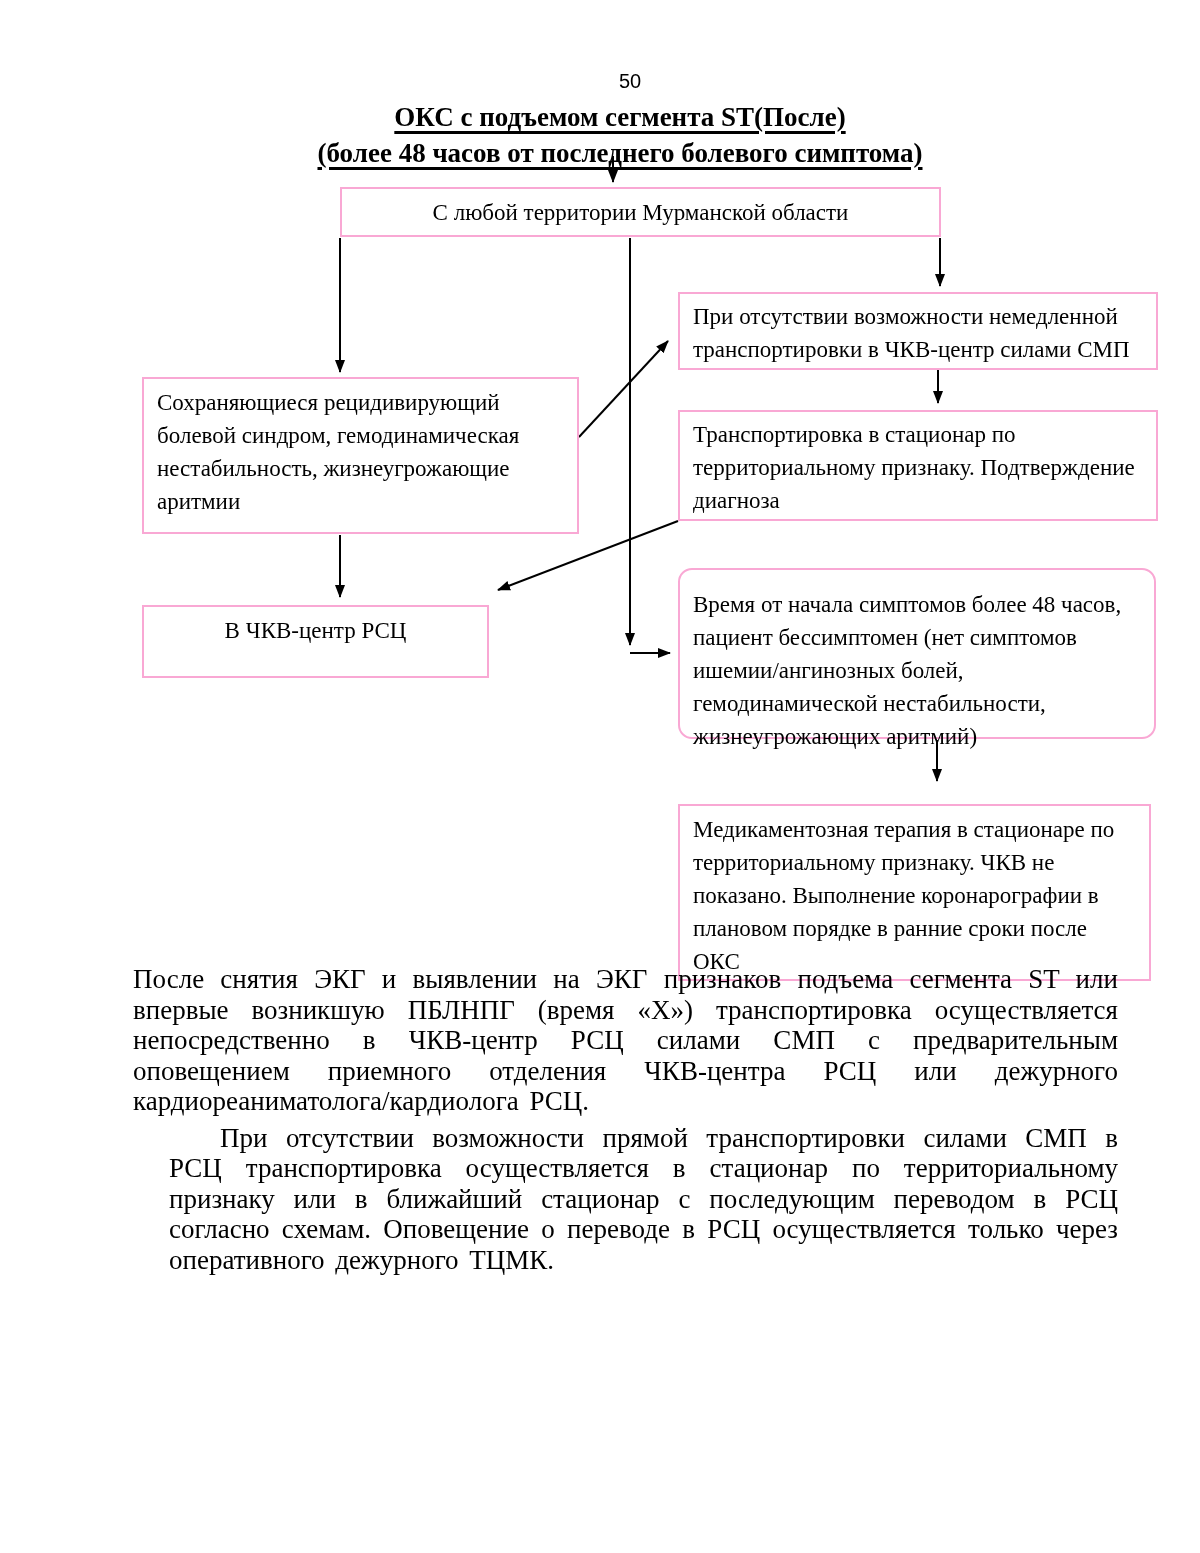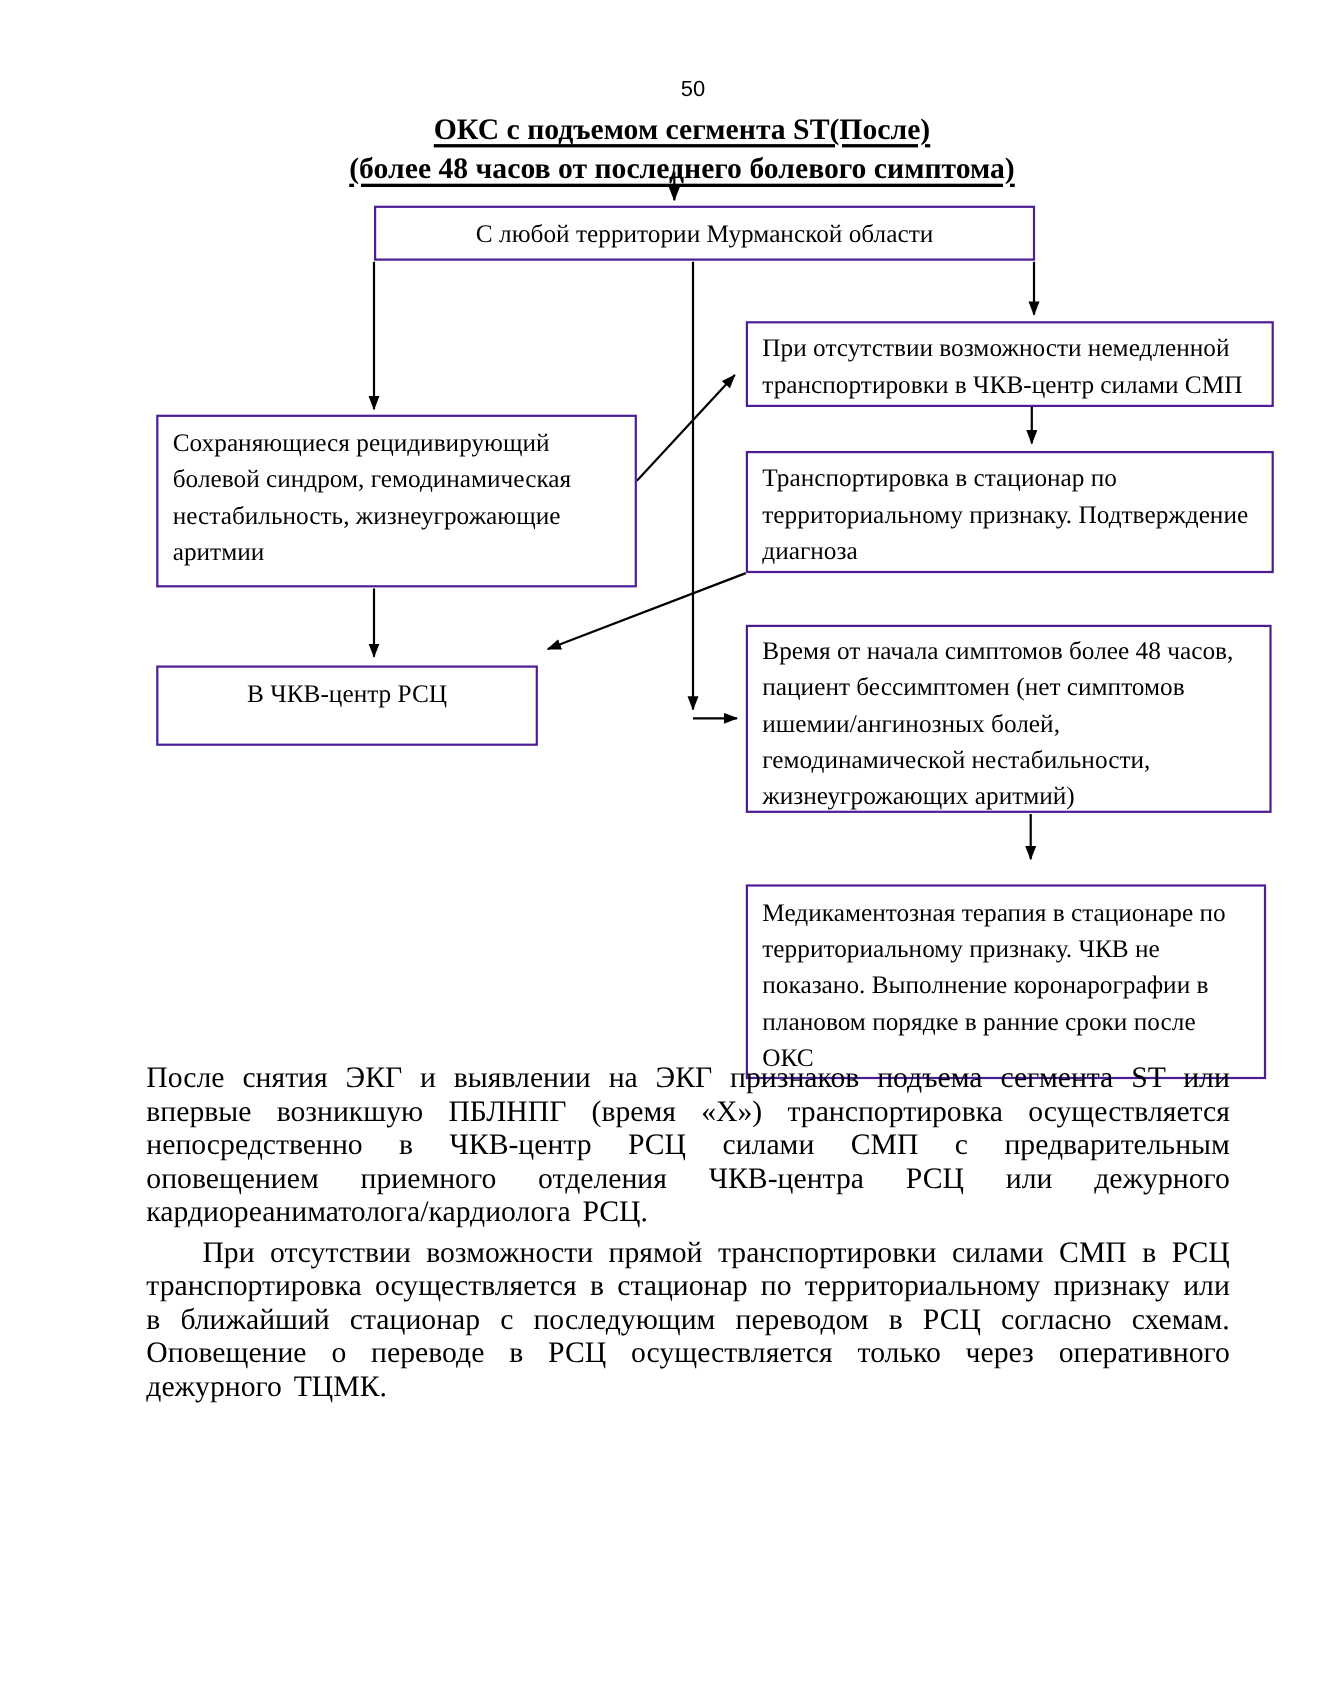--- a/index.html
+++ b/index.html
@@ -15,37 +15,37 @@
   .doc-title{
     position:absolute;top:99px;left:0;width:1200px;padding-left:40px;box-sizing:border-box;
     text-align:center;font-weight:bold;font-size:27px;line-height:36px;
   }
   .doc-title .u{
     text-decoration:underline;
     text-decoration-thickness:2.5px;
     text-underline-offset:5px;
   }
   .fbox{
-    position:absolute;border:2px solid #4c1d95;background:#fff;box-sizing:border-box;
+    position:absolute;border:2px solid #f9a8d4;background:#fff;box-sizing:border-box;
     font-size:23px;line-height:33px;padding:6px 13px;white-space:pre-line;
   }
   #b-top{left:340px;top:187px;width:601px;height:50px;display:flex;align-items:center;justify-content:center;padding:0;white-space:normal;}
   #b-right1{left:678px;top:292px;width:480px;height:78px;}
   #b-left{left:142px;top:377px;width:437px;height:157px;padding-top:7px;}
   #b-right2{left:678px;top:410px;width:480px;height:111px;}
   #b-chkv{left:142px;top:605px;width:347px;height:73px;text-align:center;padding-top:7px;}
-  #b-time{left:678px;top:568px;width:478px;height:171px;padding-top:5px;}
+  #b-time{left:678px;top:568px;width:478px;height:171px;padding-top:18px;border-radius:14px;}
   #b-med{left:678px;top:787px;width:473px;height:177px;padding-top:7px;margin-top:17px;}
   svg.arrows{position:absolute;left:0;top:0;}
   .bodytext{
     position:absolute;left:133px;top:964px;width:985px;
     font-size:27px;line-height:30.5px;text-align:justify;
   }
   .bodytext p{margin:0;word-spacing:4px;}
-  .bodytext p.indent{text-indent:51px;margin-top:6px;}
+  .bodytext p.indent{text-indent:51px;margin-top:6px;margin-left:36px;}
 </style>
 </head>
 <body>
 
 <div class="page">
 
   <div class="pagenum">50</div>
 
   <div class="doc-title">
     <div><span class="u">ОКС с подъемом сегмента ST(После)</span></div>

